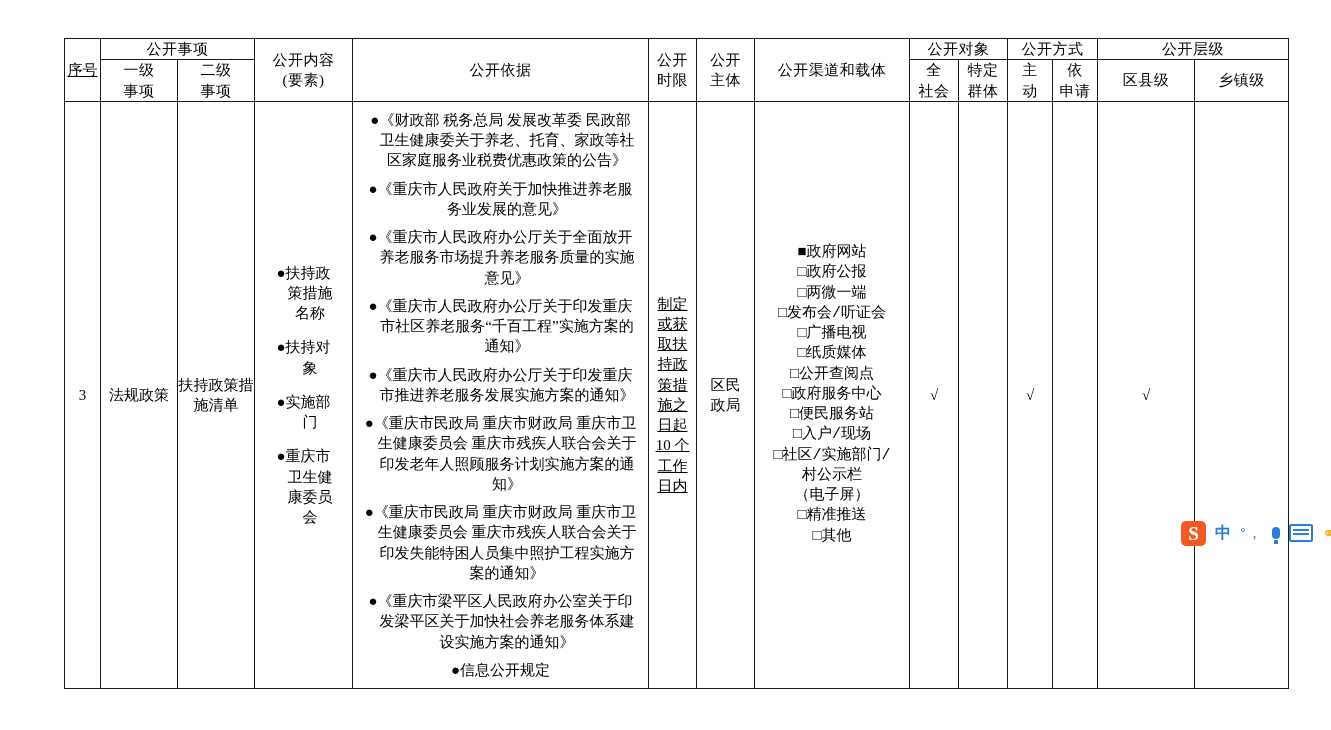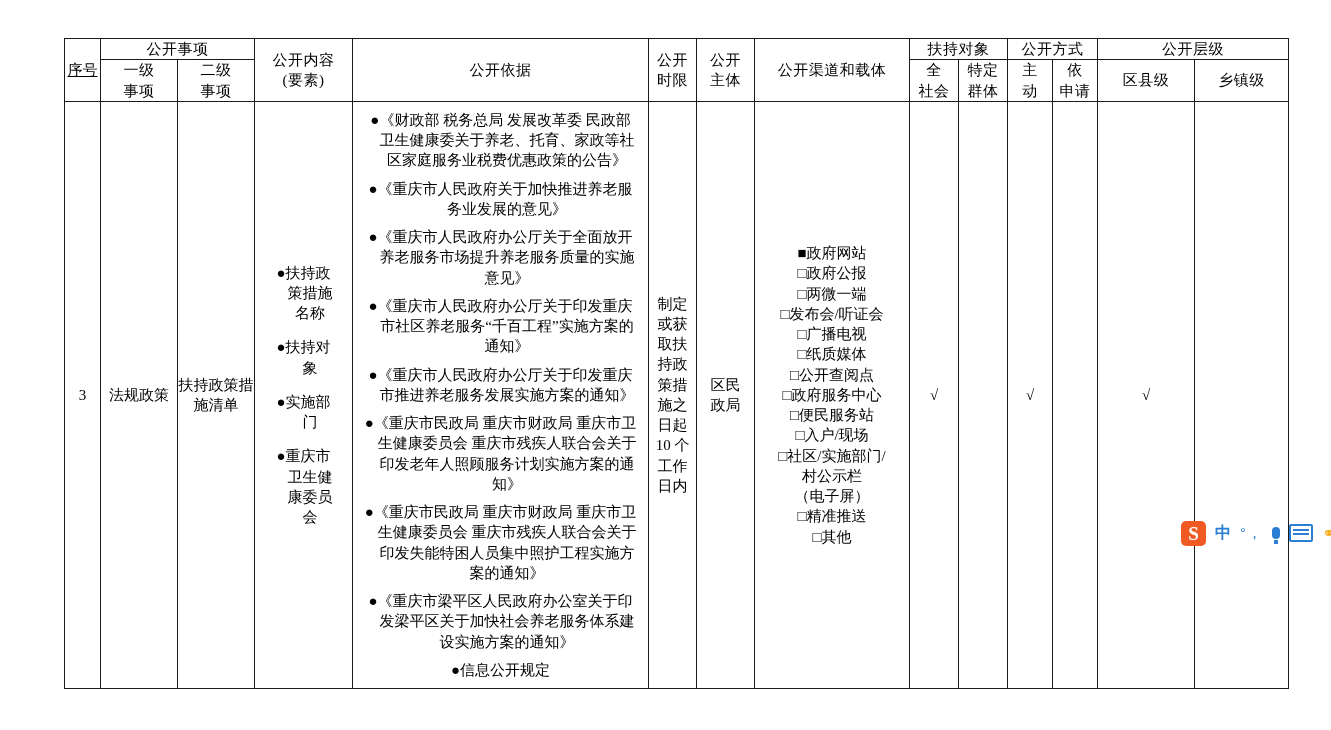--- a/index.html
+++ b/index.html
@@ -101,30 +101,32 @@
     margin: 14px;
     padding-left: 13px;
     text-indent: -13px;
   }
   .channels {
     text-align: left;
     vertical-align: middle;
     font-size: 14.5px;
     line-height: 1.73;
     padding: 0 6px 0 14px;
+    font-family: Liberation Mono, monospace;
   }
   .channels p {
     margin: 0;
   }
   .timelimit {
     font-size: 14.5px;
     line-height: 1.5;
     text-align: center;
     vertical-align: middle;
     padding: 0 4px;
+    text-decoration: underline;
   }
   .timelimit span { display: block; }
   .subject {
     font-size: 14.5px;
     line-height: 1.5;
     text-align: center;
     vertical-align: middle;
   }
   .subject span { display: block; }
   .check {
@@ -240,21 +242,21 @@
         <td rowspan="2" class="hdr">公开依据</td>
         <td rowspan="2" class="hdr">
           <span class="l1">公开</span>
             <span class="l1">时限</span>
         </td>
         <td rowspan="2" class="hdr">
           <span class="l1">公开</span>
             <span class="l1">主体</span>
         </td>
         <td rowspan="2" class="hdr">公开渠道和载体</td>
-        <td colspan="2" class="hdr">扶持对象</td>
+        <td colspan="2" class="hdr">公开对象</td>
         <td colspan="2" class="hdr">公开方式</td>
         <td colspan="2" class="hdr">公开层级</td>
       </tr>
       <tr>
         <td class="hdr hdr-tall">
           <span class="l1">一级</span>
             <span class="l1">事项</span>
         </td>
         <td class="hdr hdr-tall">
           <span class="l1">二级</span>

